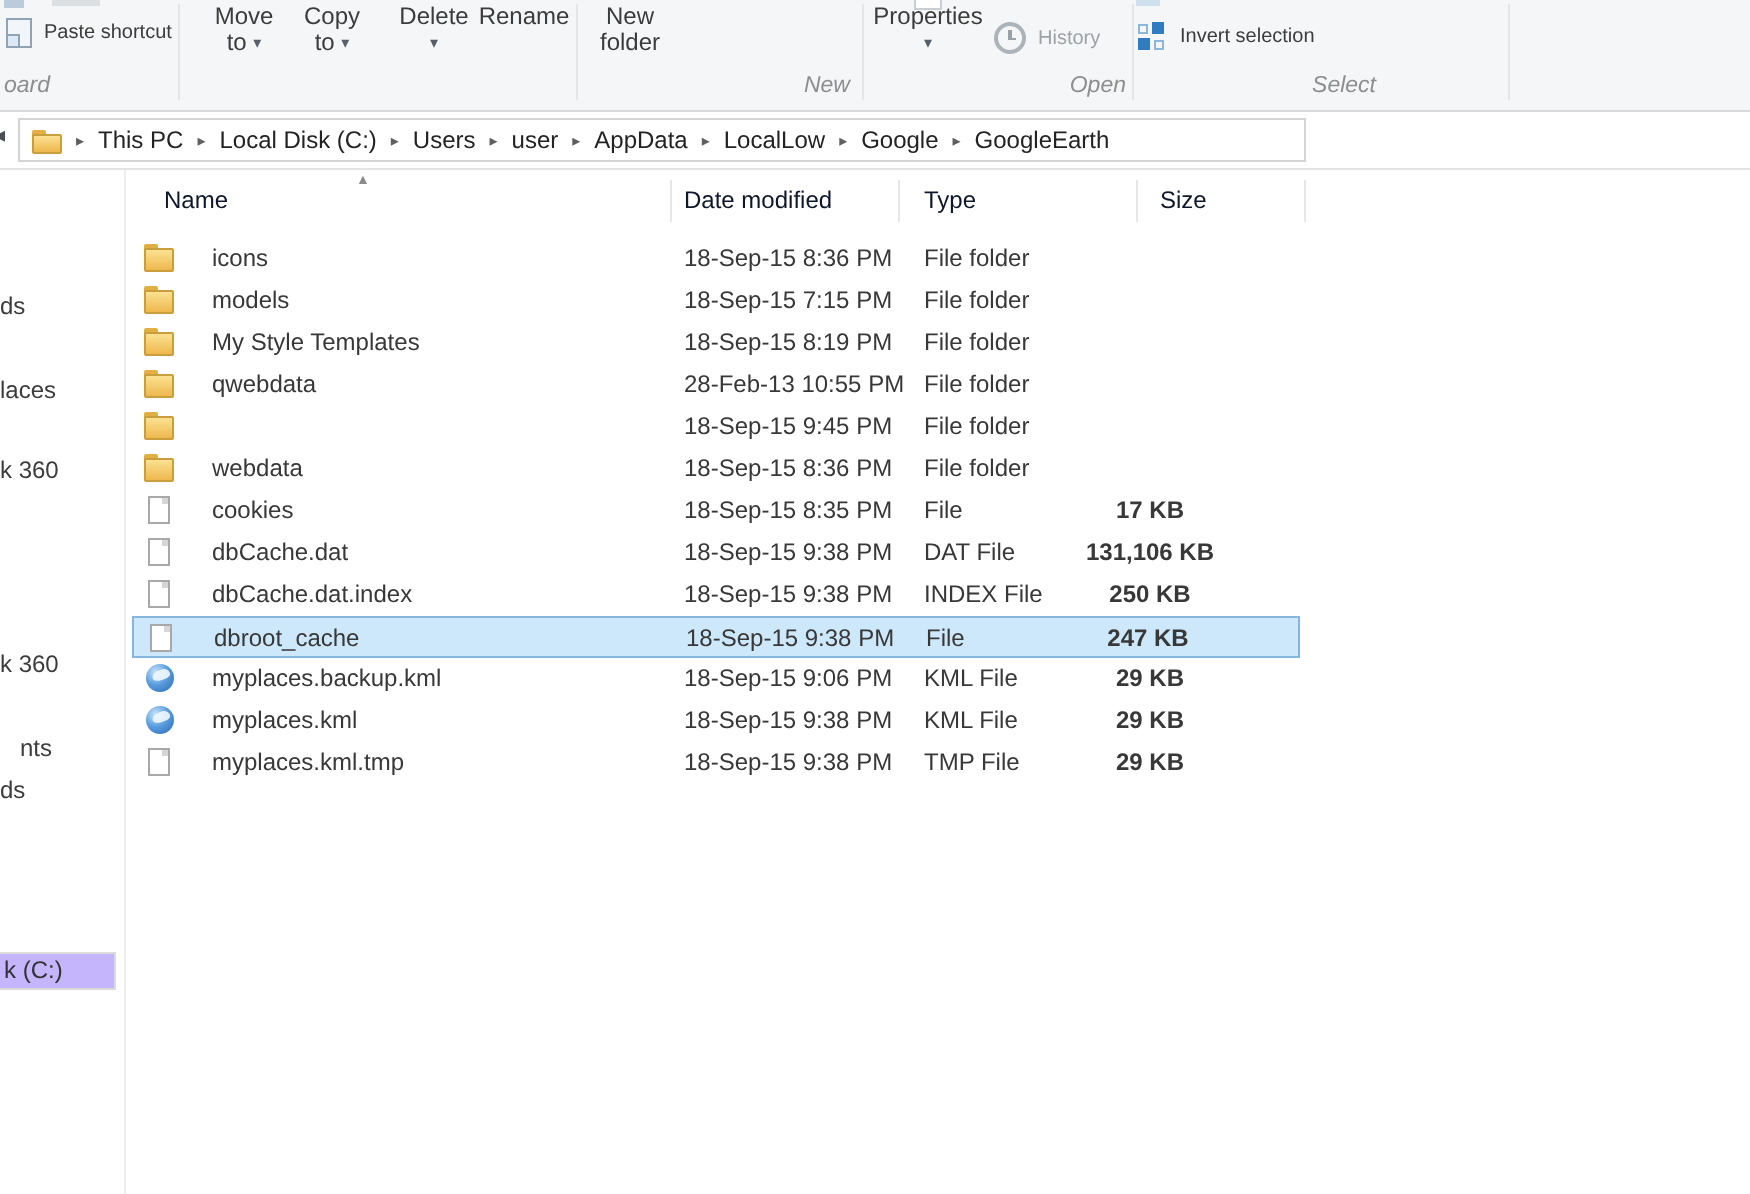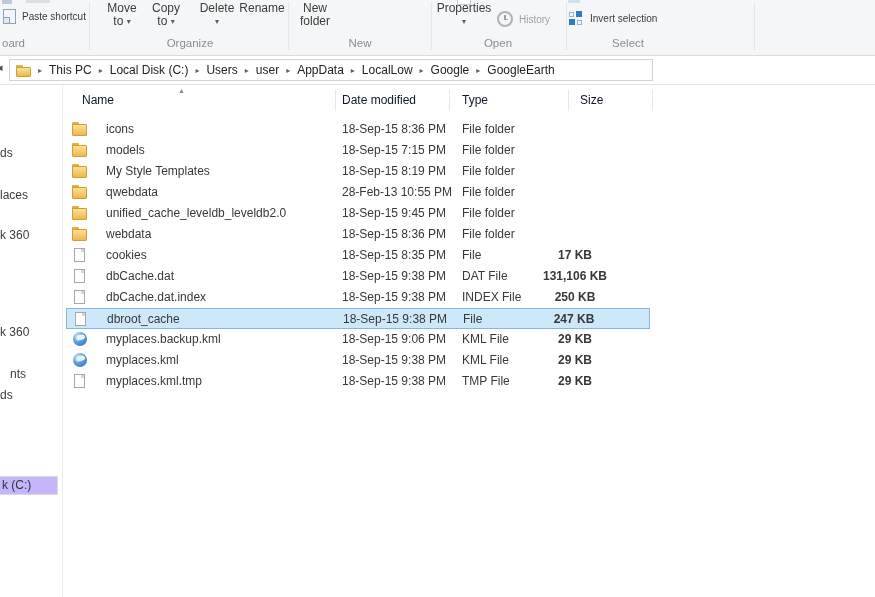--- a/index.html
+++ b/index.html
@@ -5,21 +5,21 @@
   html,body{margin:0;padding:0;}
   body{
     width:875px;height:597px;position:relative;overflow:hidden;
     background:#fff;font-family:"Liberation Sans",sans-serif;
     -webkit-font-smoothing:antialiased;
   }
   
   .ribbon{position:absolute;left:0;top:0;width:875px;height:55px;
     background:#f5f6f7;border-bottom:1px solid #d8d9da;}
   .rsep{position:absolute;top:2px;height:48px;width:1px;background:#e3e5e7;}
-  .rlabel{position:absolute;top:37px;font-size:11.5px;color:#8d8d8d;text-align:center;}
+  .rlabel{position:absolute;top:37px;font-size:11.5px;color:#8d8d8d;text-align:right;font-style:italic;}
   .rbtn{position:absolute;top:2px;text-align:center;font-size:12px;color:#3c3c3c;
     line-height:13px;cursor:default;white-space:nowrap;}
   .rbtn .caret{font-size:8px;color:#56606a;vertical-align:1px;}
   .rbtn.disabled{color:#9da2a7;}
   .hrow{display:flex;align-items:center;gap:6px;position:absolute;font-size:10px;}
   
   .ps-icon{position:relative;width:11px;height:13px;background:#f2f6fa;border:1px solid #8fa3b5;}
   .ps-icon::after{content:"";position:absolute;left:0;bottom:0;width:5px;height:5px;
     background:#dce9f5;border-top:1px solid #8fa3b5;border-right:1px solid #8fa3b5;}
   
@@ -118,21 +118,20 @@
     <span>to</span>
     <span class="caret">▾</span>
   </div>
   <div class="rbtn" style="left:196px;width:42px">
     <span>Delete</span><br>
     <span class="caret">▾</span>
   </div>
   <div class="rbtn" style="left:238px;width:48px">
     <span>Rename</span>
   </div>
-  <div class="rlabel" style="left:100px;width:180px">Organize</div>
 
   <div class="rbtn" style="left:294px;width:42px">
     <span>New</span><br>
     <span>folder</span>
   </div>
   <div class="rlabel" style="left:295px;width:130px">New</div>
 
   <div class="rbtn" style="left:435px;width:58px">
     <span>Properties</span><br>
     <span class="caret">▾</span>
@@ -262,21 +261,20 @@
   <div class="row">
     <span class="fi c-icon folder-icon"></span>
     <span class="cell c-name">qwebdata</span>
     <span class="cell c-date">28-Feb-13 10:55 PM</span>
     <span class="cell c-type">File folder</span>
     <span class="cell c-size"></span>
   </div>
 
   <div class="row">
     <span class="fi c-icon folder-icon"></span>
-    <span class="cell c-name">unified_cache_leveldb_leveldb2.0</span>
     <span class="cell c-date">18-Sep-15 9:45 PM</span>
     <span class="cell c-type">File folder</span>
     <span class="cell c-size"></span>
   </div>
 
   <div class="row">
     <span class="fi c-icon folder-icon"></span>
     <span class="cell c-name">webdata</span>
     <span class="cell c-date">18-Sep-15 8:36 PM</span>
     <span class="cell c-type">File folder</span>

